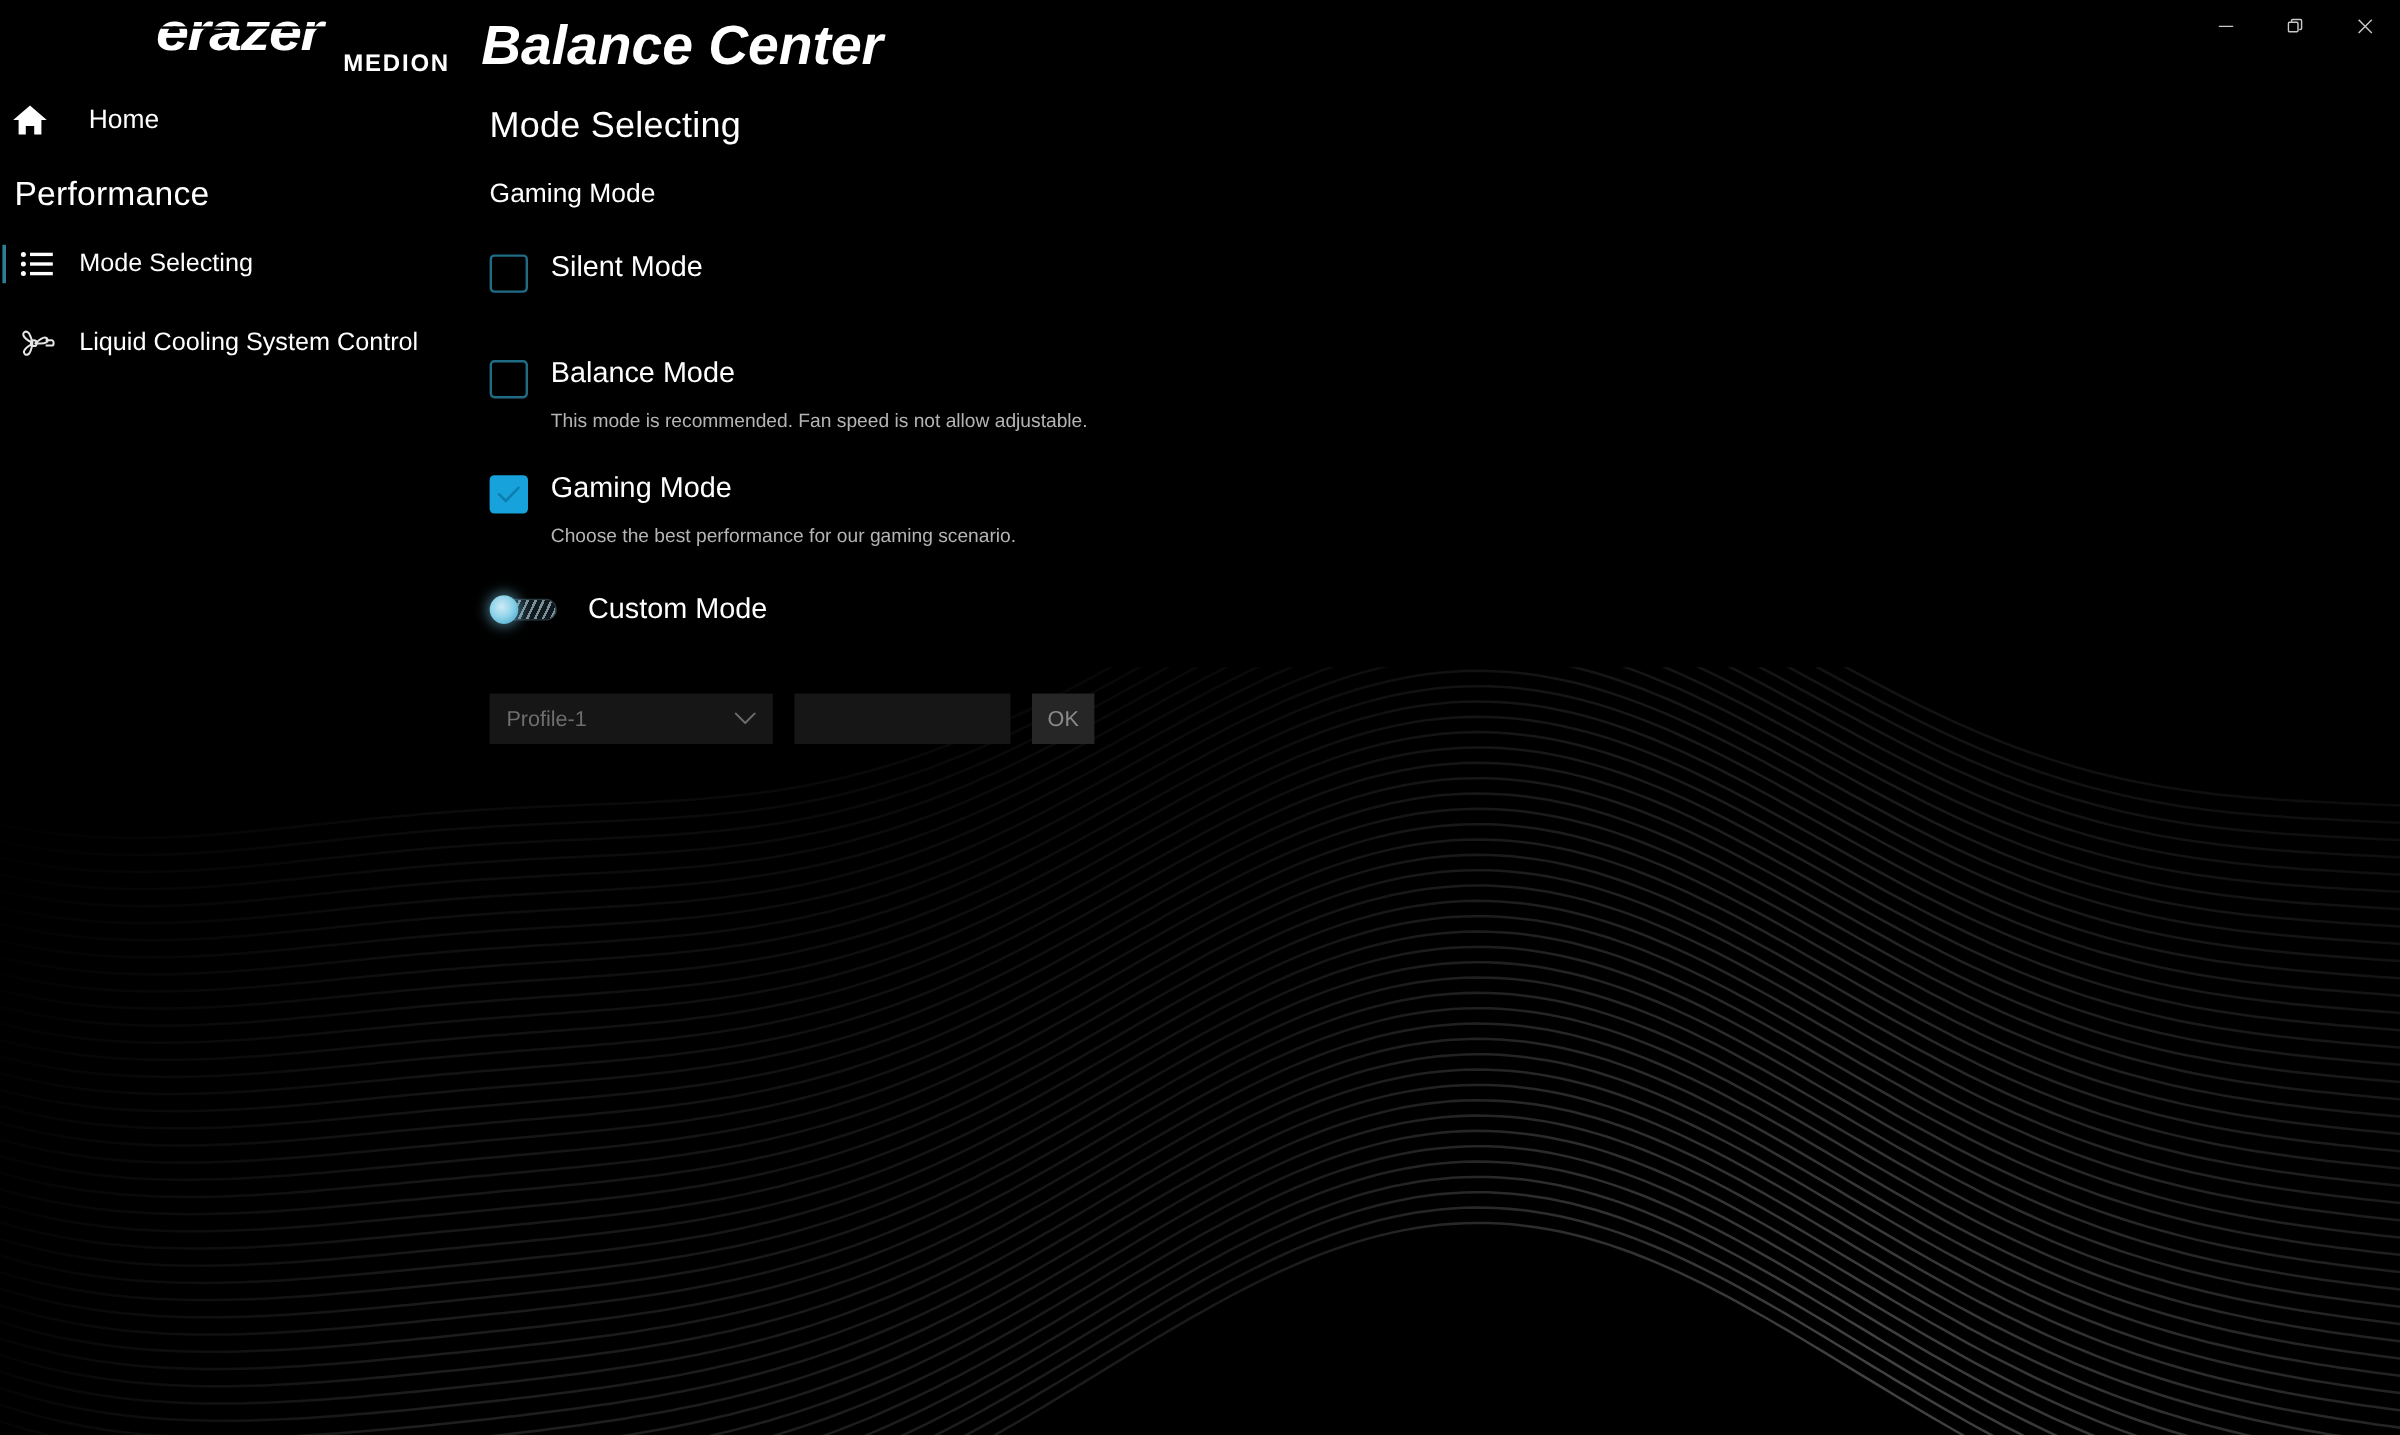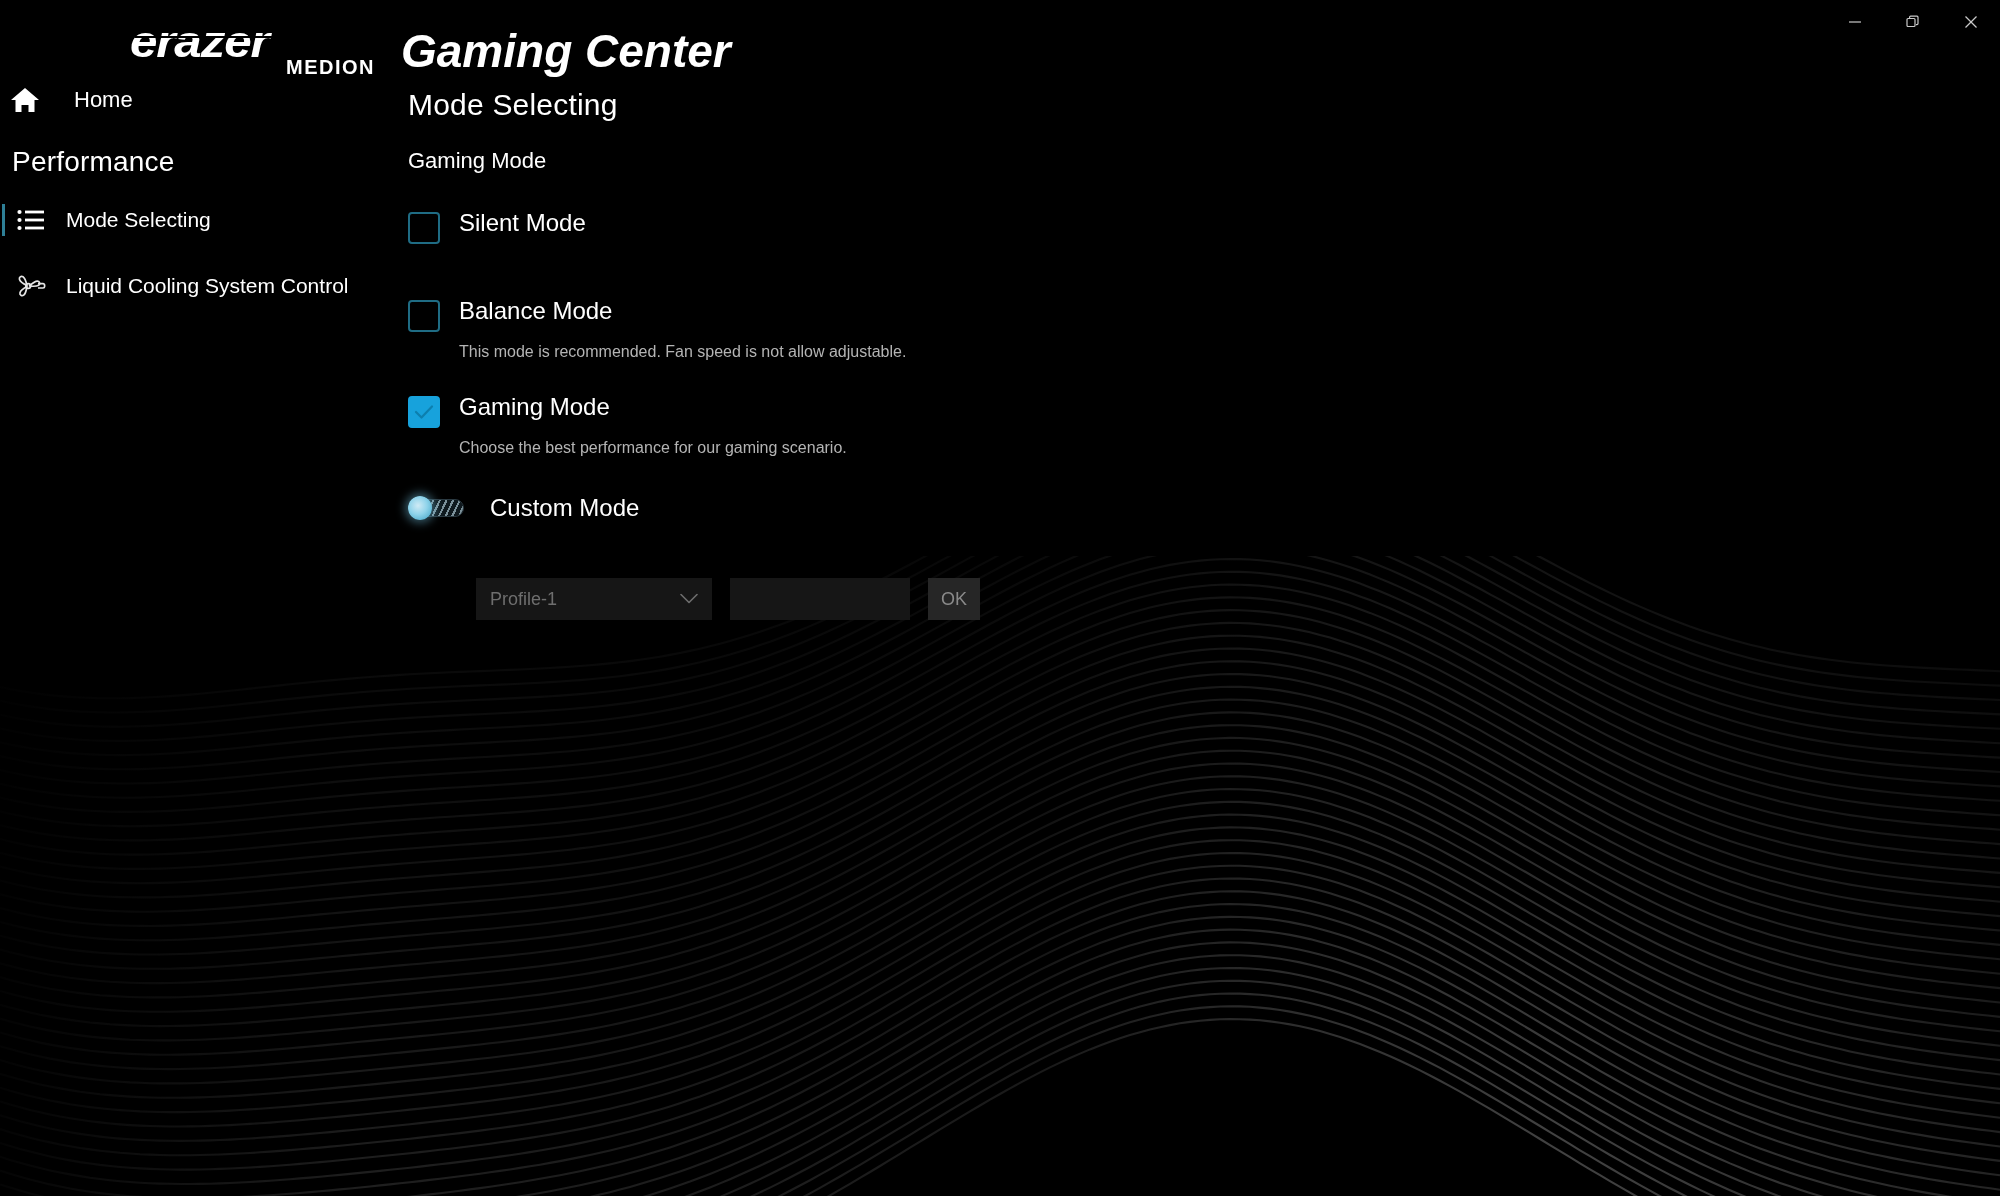--- a/index.html
+++ b/index.html
@@ -53,21 +53,21 @@
     display: flex;
     align-items: center;
     justify-content: center;
     color: #c9c9c9;
   }
   .win-btn svg { display: block; }
 
   
   .brand {
     position: absolute;
-    top: 18px;
+    top: 4px;
     left: 130px;
     z-index: 20;
     display: flex;
     align-items: flex-end;
     gap: 26px;
   }
   .brand-logo {
     position: relative;
     width: 245px;
     height: 62px;
@@ -281,21 +281,20 @@
     box-shadow: 0 0 10px 3px rgba(120, 200, 230, 0.45);
   }
   .custom-label {
     font-size: 24px;
     color: #ffffff;
   }
 
   
   .profile-row {
     margin-top: 56px;
-    margin-left: 68px;
     display: flex;
     align-items: stretch;
     gap: 18px;
     height: 42px;
   }
   .select {
     position: relative;
     width: 236px;
     background: #161616;
     display: flex;
@@ -427,21 +426,21 @@
         </span>
       </div>
     </div>
   </div>
 
   <div class="brand">
     <div class="brand-logo">
       <div class="brand-erazer">erazer</div>
       <div class="brand-medion">MEDION</div>
     </div>
-    <div class="brand-title">Gaming Center</div>
+    <div class="brand-title">Balance Center</div>
   </div>
 
   <div class="sidebar">
 
     <div class="nav-home">
       <span class="home-ico">
         <svg width="30" height="28" viewBox="0 0 30 28">
           <path d="M15 2 L29 14 H24.5 V26 H18.5 V19 H11.5 V26 H5.5 V14 H1 Z" fill="#ffffff"></path>
         </svg>
       </span>

